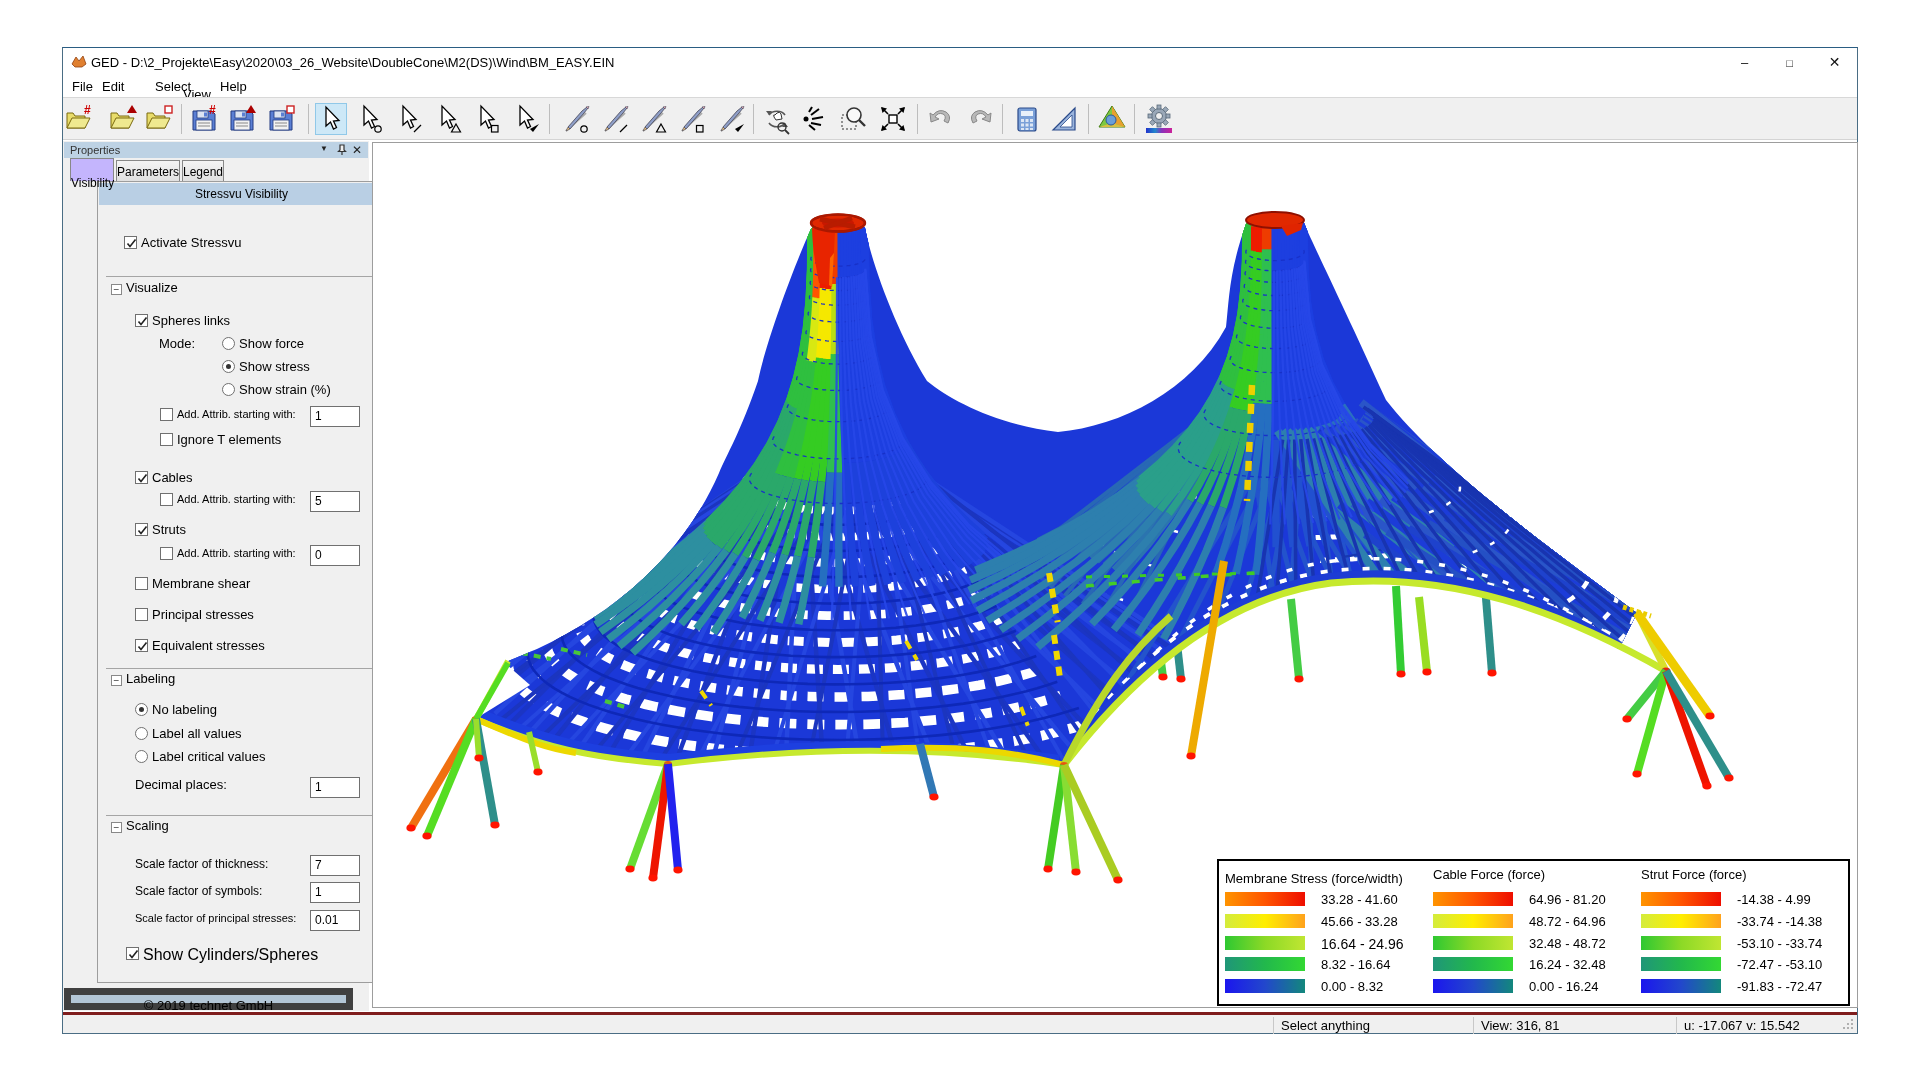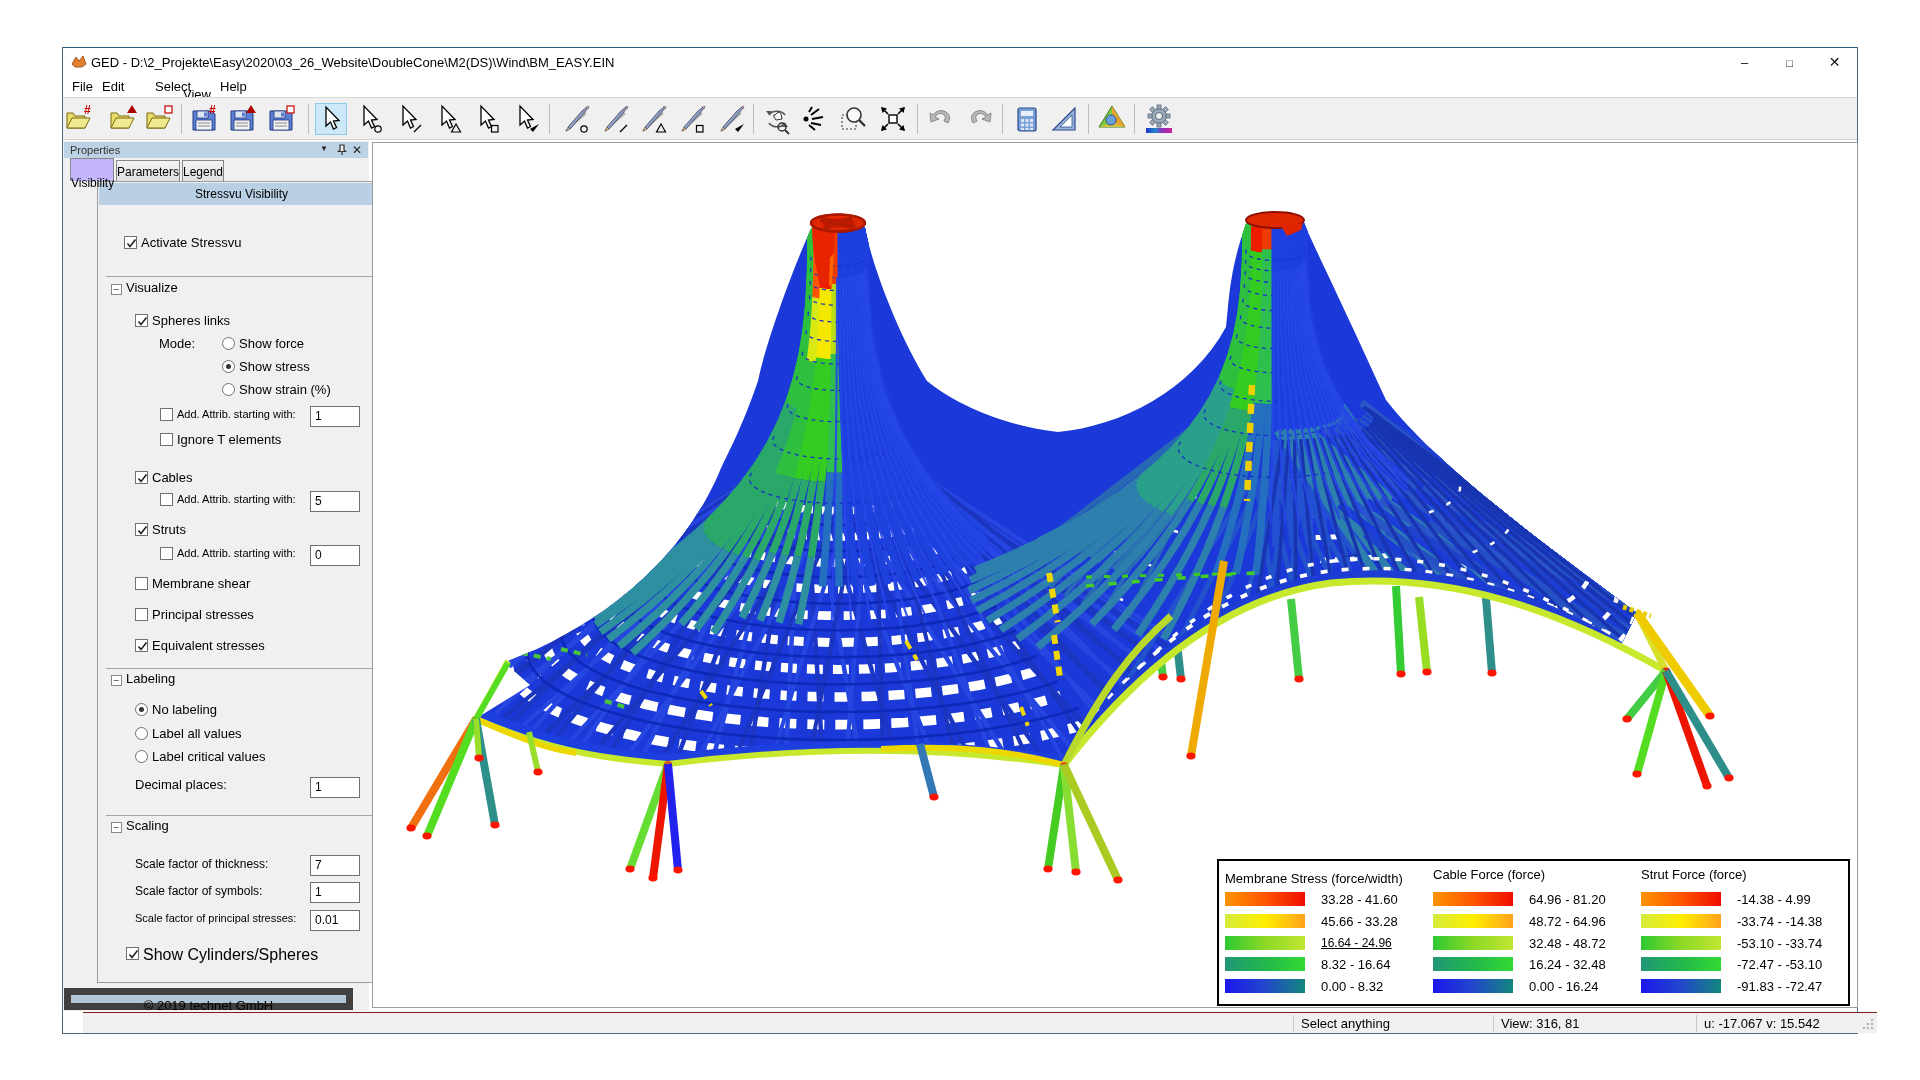--- a/index.html
+++ b/index.html
@@ -28,21 +28,21 @@
 .chk svg { position:absolute; left:0px; top:0px; }
 .rad { position:absolute; width:13px; height:13px; background:#fff; border:1px solid #707070; border-radius:50%; }
 .rdot { position:absolute; left:3px; top:3px; width:5px; height:5px; background:#333; border-radius:50%; }
 .lbl { position:absolute; color:#000; font-size:13px; white-space:nowrap; }
 .inp { position:absolute; width:50px; height:21px; background:#fff; border:1px solid #707070; font-size:12px; padding:2px 0 0 4px; }
 .sep { position:absolute; left:8px; width:270px; height:1px; background:#a5a5a5; }
 .eb { position:absolute; width:11px; height:11px; background:#fff; border:1px solid #888; font-size:10px; line-height:9px; text-align:center; color:#333; }
 #copyright { position:absolute; left:1px; top:847px; width:289px; height:22px; background:#b3c6d6; border:7px solid #404040; text-align:center; font-size:13px; padding-top:3px; }
 #canvas { position:absolute; left:309px; top:94px; width:1486px; height:866px; background:#ffffff; border:1px solid #9d9d9d; }
 #legend { position:absolute; left:1154px; top:811px; width:633px; height:147px; background:#fff; border:2px solid #000; font-size:13px; }
-#statusbar { position:absolute; left:0; top:964px; width:1794px; height:21px; background:#f0f0f0; border-top:1px solid #7f1d1d; font-size:13px;margin-left:20px; }
+#statusbar { position:absolute; left:0; top:964px; width:1794px; height:21px; background:#f0f0f0; border-top:3px solid #7f1d1d; font-size:13px; }
 .ssep { position:absolute; top:2px; width:1px; height:17px; background:#c8c8c8; }
 .stext { position:absolute; top:3px; color:#000; }
 #grip { position:absolute; right:2px; bottom:2px; }
 </style>
 </head>
 <body>
 <div id="win">
   <div id="titlebar">
     <svg id="appicon" viewBox="0 0 16 14">
         <path d="M1 9 L5 2 L8 6 L12 1 L15 9 L11 12 L4 12 Z" fill="#e08030" stroke="#904010" stroke-width="0.8"></path>
@@ -1026,21 +1026,21 @@
         <rect x="0" y="0" width="80" height="14" fill="url(#lg1)"></rect>
       </svg>
 <div style="position:absolute;left:102px;top:31px;font-size:13px;">33.28 - 41.60</div>
 <svg style="position:absolute;left:6px;top:53px;" width="80" height="14">
         <rect x="0" y="0" width="80" height="14" fill="url(#lg2)"></rect>
       </svg>
 <div style="position:absolute;left:102px;top:53px;font-size:13px;">45.66 - 33.28</div>
 <svg style="position:absolute;left:6px;top:75px;" width="80" height="14">
         <rect x="0" y="0" width="80" height="14" fill="url(#lg3)"></rect>
       </svg>
-<div style="position:absolute;left:102px;top:75px;font-size:12px;text-decoration:underline;">16.64 - 24.96</div>
+<div style="position:absolute;left:102px;top:75px;font-size:14px;">16.64 - 24.96</div>
 <svg style="position:absolute;left:6px;top:96px;" width="80" height="14">
         <rect x="0" y="0" width="80" height="14" fill="url(#lg4)"></rect>
       </svg>
 <div style="position:absolute;left:102px;top:96px;font-size:13px;">8.32 - 16.64</div>
 <svg style="position:absolute;left:6px;top:118px;" width="80" height="14">
         <rect x="0" y="0" width="80" height="14" fill="url(#lg5)"></rect>
       </svg>
 <div style="position:absolute;left:102px;top:118px;font-size:13px;">0.00 - 8.32</div>
 <div style="position:absolute;left:214px;top:6px;font-size:13px;">Cable Force (force)</div>
 <svg style="position:absolute;left:214px;top:31px;" width="80" height="14">

